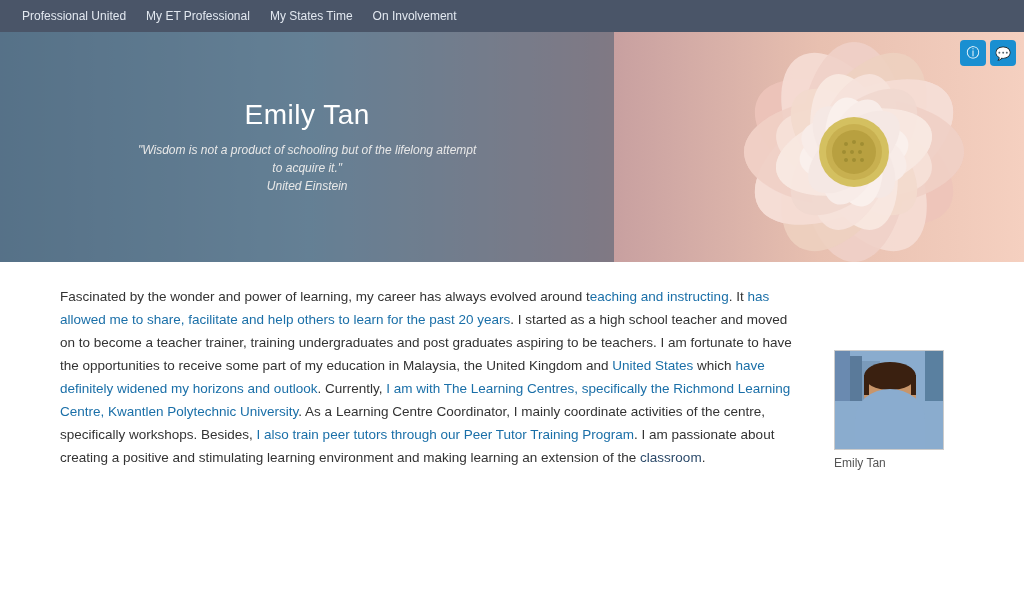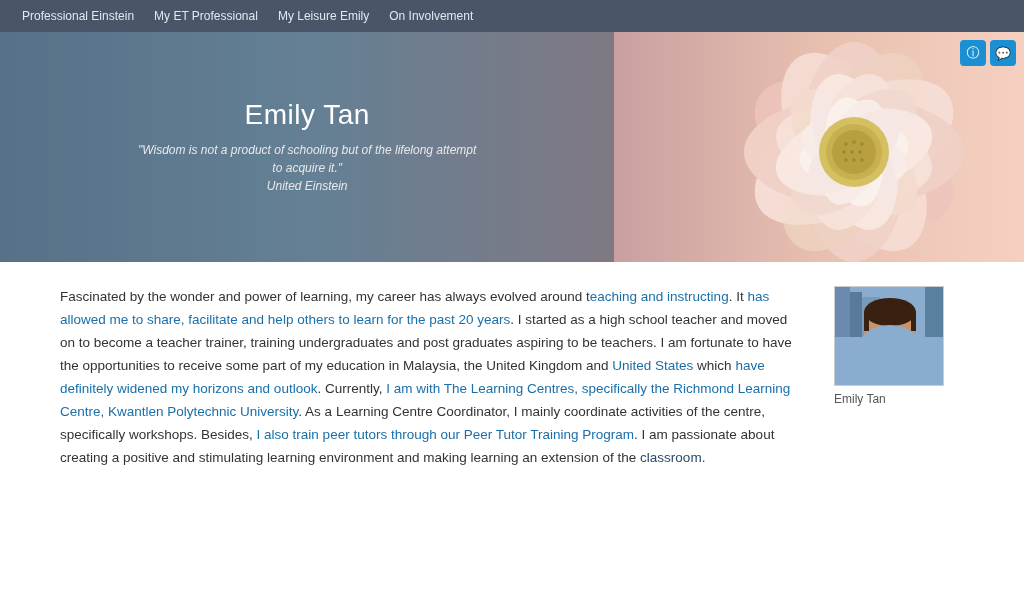--- a/index.html
+++ b/index.html
@@ -88,20 +88,21 @@
       cursor: pointer;
       color: white;
       font-size: 13px;
     }
 
     
     .main-content {
       display: flex;
       padding: 24px 60px 30px 60px;
       gap: 32px;
+      align-items: flex-end;
     }
     .bio-text {
       flex: 1;
       font-size: 13.5px;
       line-height: 1.7;
       color: #333;
     }
     .bio-text .highlight-blue { color: #1a6fa8; }
     .bio-text .highlight-dark { color: #2c4a6a; }
 
@@ -129,23 +130,23 @@
     .profile-caption {
       font-size: 12px;
       color: #555;
       margin-top: 6px;
     }
   </style>
 </head>
 <body>
 
 <nav>
-  <a>Professional Einstein</a>
+  <a>Professional United</a>
   <a>My ET Professional</a>
-  <a>My Leisure Emily</a>
+  <a>My States Time</a>
   <a>On Involvement</a>
 </nav>
 
 <div class="hero">
   <div class="hero-bg"></div>
 
   <svg class="flower" viewBox="0 0 480 360" xmlns="http://www.w3.org/2000/svg">
 
     <ellipse cx="280" cy="180" rx="110" ry="55" fill="#f5ddd5" transform="rotate(-30 280 180)" opacity="0.9"></ellipse>
     <ellipse cx="280" cy="180" rx="110" ry="55" fill="#f0cfc5" transform="rotate(0 280 180)" opacity="0.9"></ellipse>

